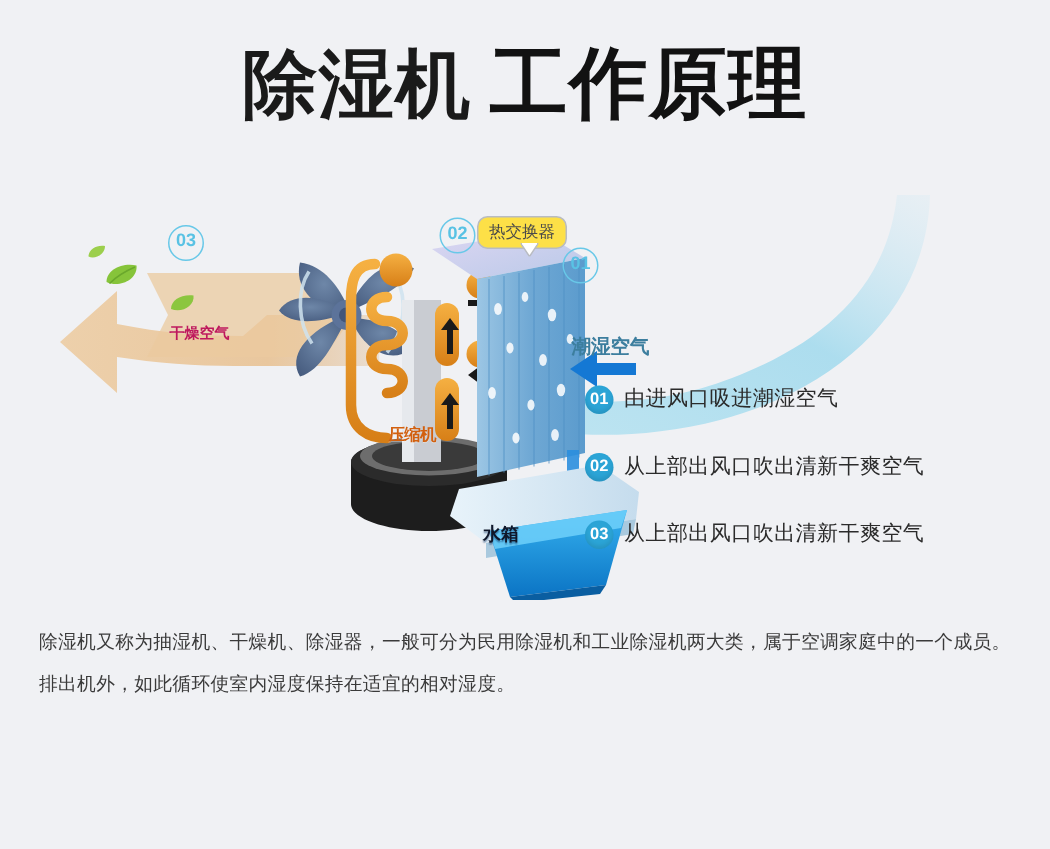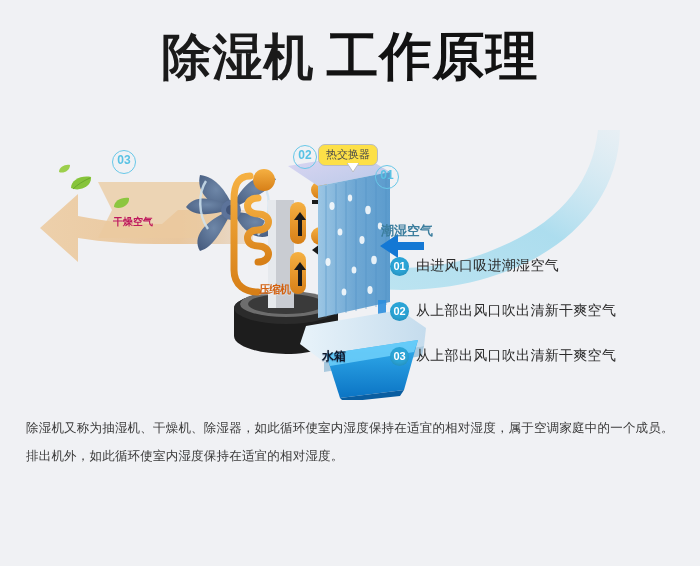--- a/index.html
+++ b/index.html
@@ -425,17 +425,17 @@
       <span class="badge-solid">02</span>
       <span class="legend-text">从上部出风口吹出清新干爽空气</span>
     </div>
     <div class="legend-item">
       <span class="badge-solid">03</span>
       <span class="legend-text">从上部出风口吹出清新干爽空气</span>
     </div>
   </div>
 
   <div class="body-copy">
-    <p>除湿机又称为抽湿机、干燥机、除湿器，如此循环使室内湿度保持在适宜的相对湿度，属于空调家庭中的一个成员。</p>
+    <p>除湿机又称为抽湿机、干燥机、除湿器，一般可分为民用除湿机和工业除湿机两大类，属于空调家庭中的一个成员。</p>
     <p>排出机外，如此循环使室内湿度保持在适宜的相对湿度。</p>
   </div>
 
 </div>
 
 </body></html>

